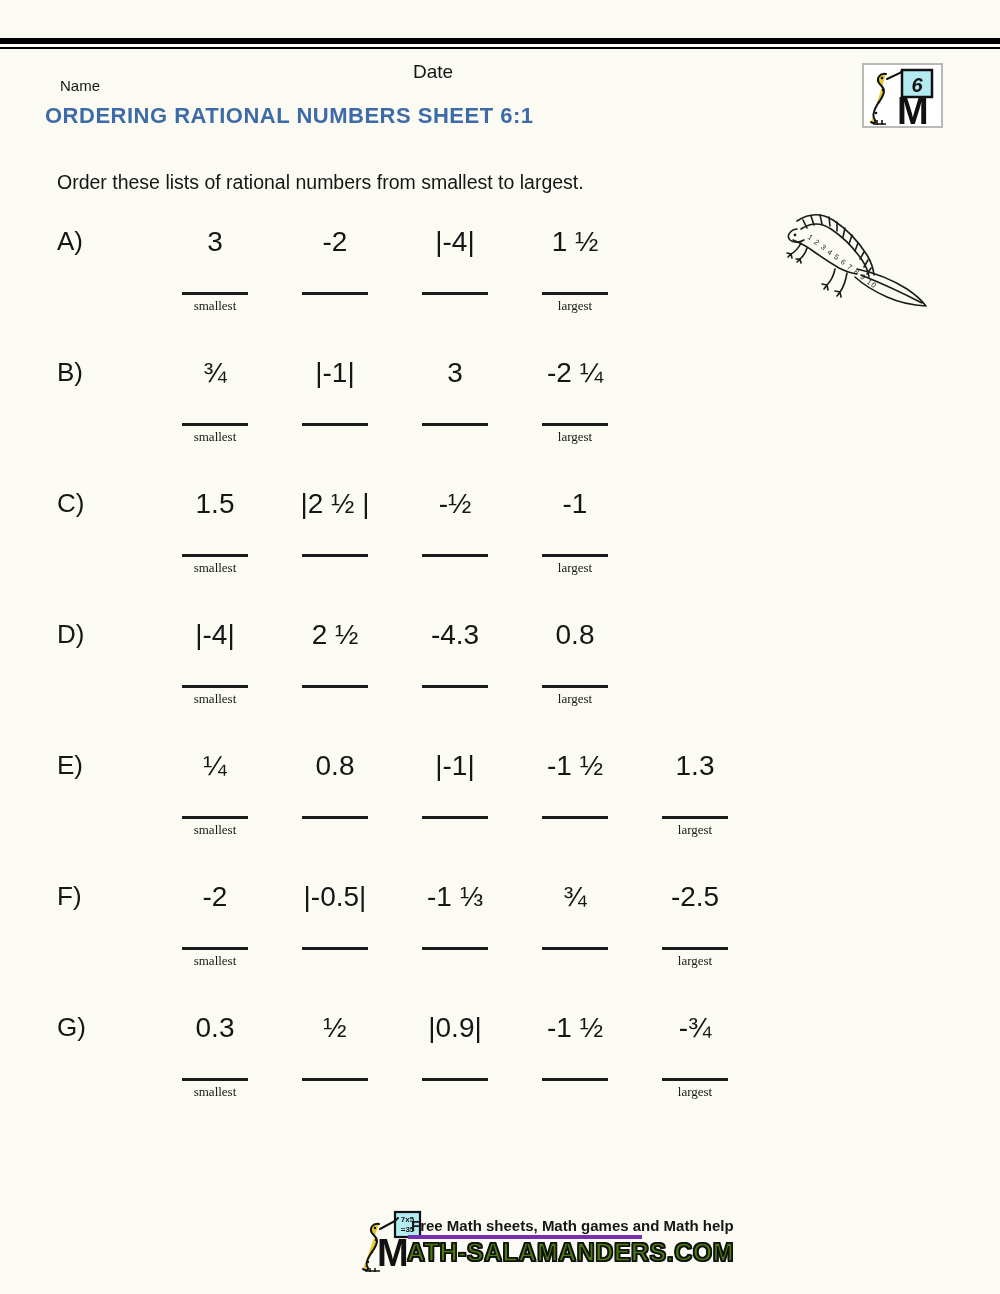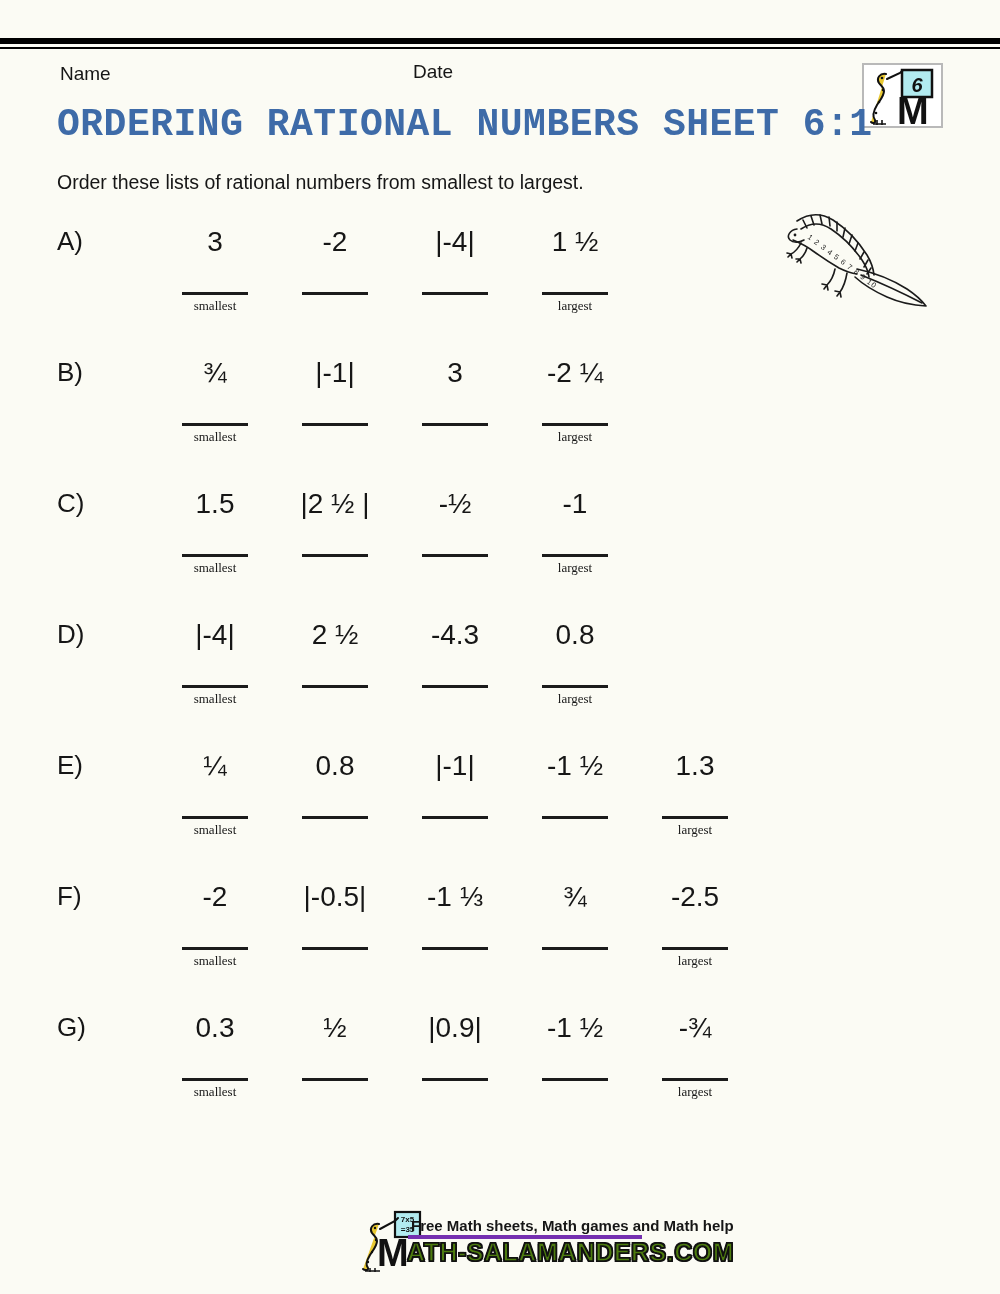--- a/index.html
+++ b/index.html
@@ -9,27 +9,27 @@
     font-family:"Liberation Sans", sans-serif;
     color:#161616;
     -webkit-font-smoothing:antialiased;
   }
   .page{position:relative;width:1000px;height:1294px;overflow:hidden;}
 
   
   .rule-thick{position:absolute;top:38px;left:0;width:1000px;height:6px;background:#000;}
   .rule-thin{position:absolute;top:47px;left:0;width:1000px;height:2px;background:#000;}
 
-  .name-label{position:absolute;left:60px;top:63px;font-size:19px;}
+  .name-label{position:absolute;left:60px;top:77px;font-size:15px;}
   .date-label{position:absolute;left:413px;top:61px;font-size:19px;}
 
   .page-title{
-    position:absolute;left:57px;top:103px;
-    font-family:Liberation Mono, monospace;
-    font-size:38px;font-weight:600;letter-spacing:.5px;
+    position:absolute;left:45px;top:103px;
+    font-family:Liberation Sans, sans-serif;
+    font-size:22px;font-weight:600;letter-spacing:.5px;
     color:#3e6ba8;white-space:nowrap;
   }
 
   .instruction{position:absolute;left:57px;top:171px;font-size:19.5px;}
 
   
   .grade-box{
     position:absolute;left:862px;top:63px;width:81px;height:65px;
     background:#ffffff;border:2px solid #b9b9b9;box-sizing:border-box;
   }

